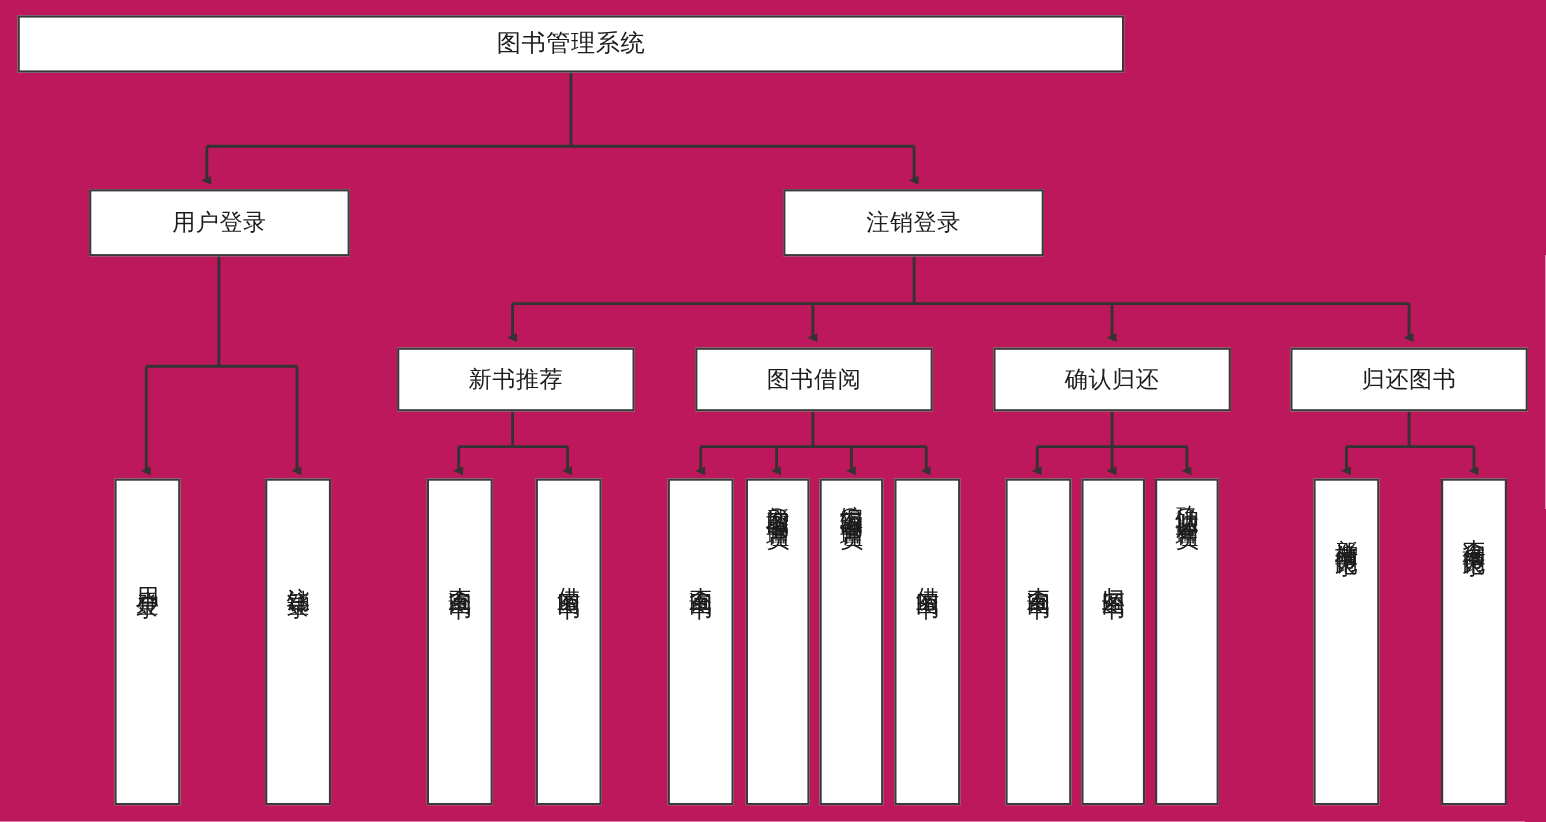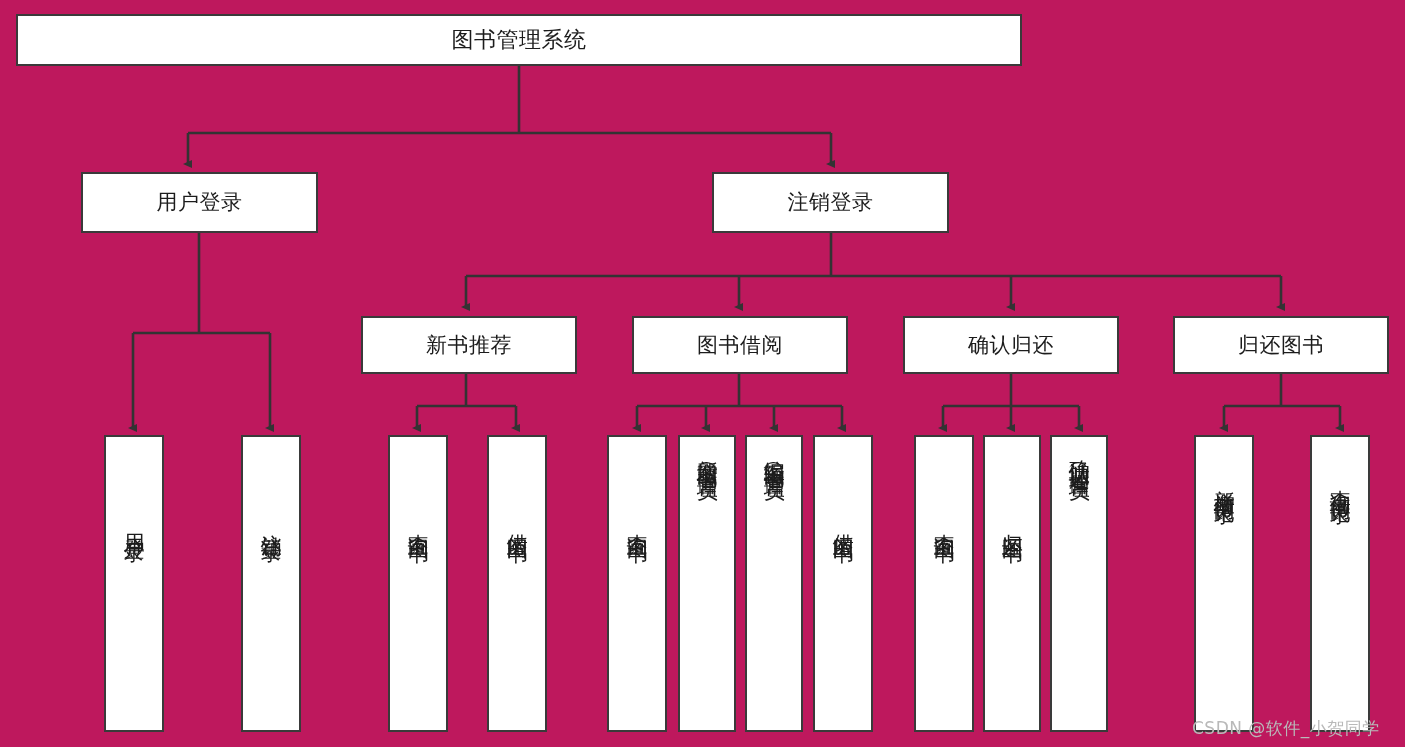--- a/index.html
+++ b/index.html
@@ -190,15 +190,14 @@
     <span class="lbl">确认归还（管理员）</span>
   </div>
 
   <div class="node leaf" style="left:1194px; top:435px; width:60px; height:297px; padding-top:36px;">
     <span class="lbl">新增借阅记录</span>
   </div>
   <div class="node leaf" style="left:1310px; top:435px; width:60px; height:297px; padding-top:36px;">
     <span class="lbl">查询借阅记录</span>
   </div>
 
-  <div class="watermark" style="left:1192px; top:717px;">CSDN @软件_小贺同学</div>
 
 </div>
 
 </body></html>

